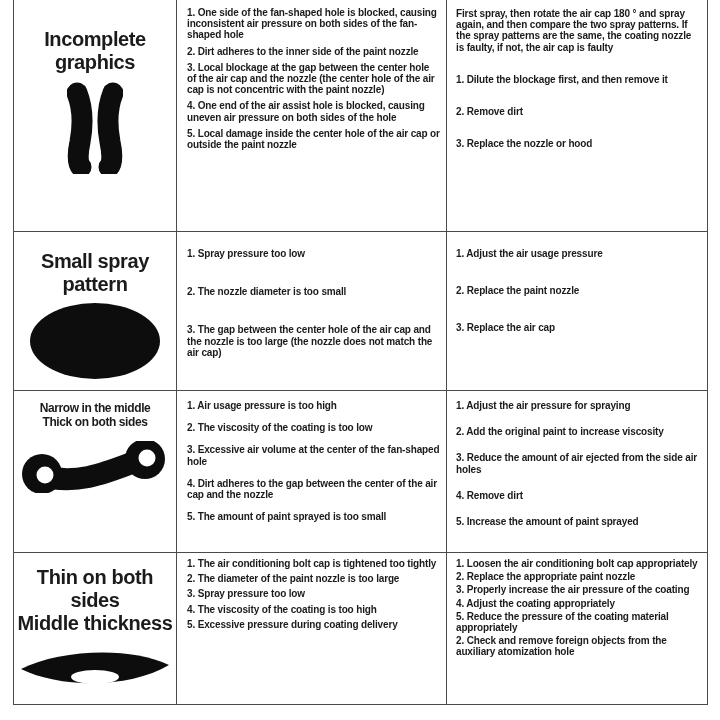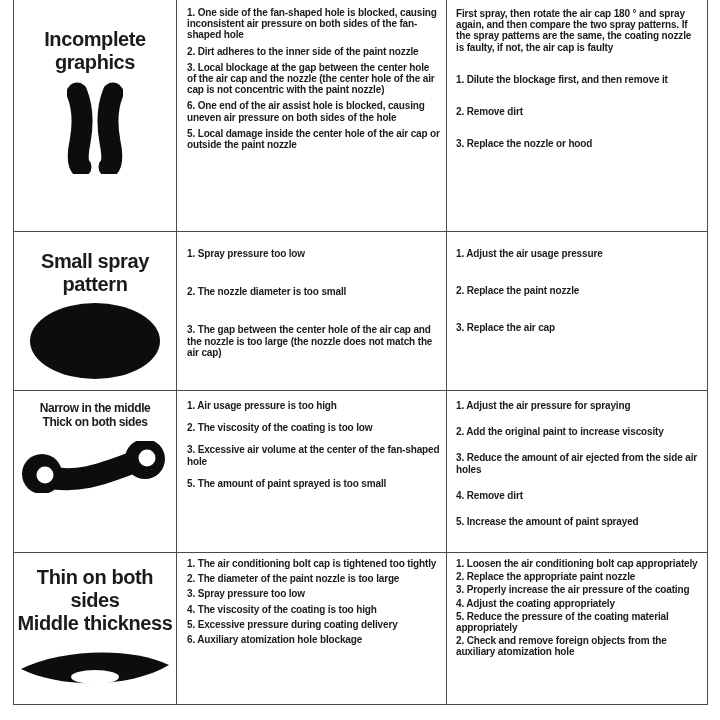--- a/index.html
+++ b/index.html
@@ -68,21 +68,21 @@
       <div class="fault-shape-slot"><svg width="56" height="92" viewBox="0 0 56 92" xmlns="http://www.w3.org/2000/svg">
     <path d="M10 11 C 16 26, 16 44, 13 60 C 10 74, 11 82, 14 85" fill="none" stroke="#0d0d0d" stroke-width="21" stroke-linecap="round"></path>
     <path d="M46 11 C 40 26, 40 44, 43 60 C 46 74, 45 82, 42 85" fill="none" stroke="#0d0d0d" stroke-width="21" stroke-linecap="round"></path>
   </svg></div>
     </div>
     <div class="cell causes-cell">
       <ul class="causes-list">
             <li>1. One side of the fan-shaped hole is blocked, causing inconsistent air pressure on both sides of the fan-shaped hole</li>
             <li>2. Dirt adheres to the inner side of the paint nozzle</li>
             <li>3. Local blockage at the gap between the center hole of the air cap and the nozzle (the center hole of the air cap is not concentric with the paint nozzle)</li>
-            <li>6. One end of the air assist hole is blocked, causing uneven air pressure on both sides of the hole</li>
+            <li>4. One end of the air assist hole is blocked, causing uneven air pressure on both sides of the hole</li>
             <li>5. Local damage inside the center hole of the air cap or outside the paint nozzle</li>
           </ul>
     </div>
     <div class="cell solutions-cell">
       <ul class="solutions-list">
             <li class="solutions-intro">First spray, then rotate the air cap 180 ° and spray again, and then compare the two spray patterns. If the spray patterns are the same, the coating nozzle is faulty, if not, the air cap is faulty</li>
             <li>1. Dilute the blockage first, and then remove it</li>
             <li>2. Remove dirt</li>
             <li>3. Replace the nozzle or hood</li>
           </ul>
@@ -126,20 +126,21 @@
     <circle cx="125" cy="18" r="20" fill="#0d0d0d"></circle>
     <circle cx="25" cy="34" r="8.5" fill="#ffffff"></circle>
     <circle cx="127" cy="17" r="8.5" fill="#ffffff"></circle>
   </svg></div>
     </div>
     <div class="cell causes-cell">
       <ul class="causes-list">
             <li>1. Air usage pressure is too high</li>
             <li>2. The viscosity of the coating is too low</li>
             <li>3. Excessive air volume at the center of the fan-shaped hole</li>
+            <li>4. Dirt adheres to the gap between the center of the air cap and the nozzle</li>
             <li>5. The amount of paint sprayed is too small</li>
           </ul>
     </div>
     <div class="cell solutions-cell">
       <ul class="solutions-list">
             <li>1. Adjust the air pressure for spraying</li>
             <li>2. Add the original paint to increase viscosity</li>
             <li>3. Reduce the amount of air ejected from the side air holes</li>
             <li>4. Remove dirt</li>
             <li>5. Increase the amount of paint sprayed</li>
@@ -158,21 +159,20 @@
     <ellipse cx="76" cy="31" rx="24" ry="7" fill="#ffffff"></ellipse>
   </svg></div>
     </div>
     <div class="cell causes-cell">
       <ul class="causes-list">
             <li>1. The air conditioning bolt cap is tightened too tightly</li>
             <li>2. The diameter of the paint nozzle is too large</li>
             <li>3. Spray pressure too low</li>
             <li>4. The viscosity of the coating is too high</li>
             <li>5. Excessive pressure during coating delivery</li>
-            <li>6. Auxiliary atomization hole blockage</li>
           </ul>
     </div>
     <div class="cell solutions-cell">
       <ul class="solutions-list">
             <li>1. Loosen the air conditioning bolt cap appropriately</li>
             <li>2. Replace the appropriate paint nozzle</li>
             <li>3. Properly increase the air pressure of the coating</li>
             <li>4. Adjust the coating appropriately</li>
             <li>5. Reduce the pressure of the coating material appropriately</li>
             <li>2. Check and remove foreign objects from the auxiliary atomization hole</li>

